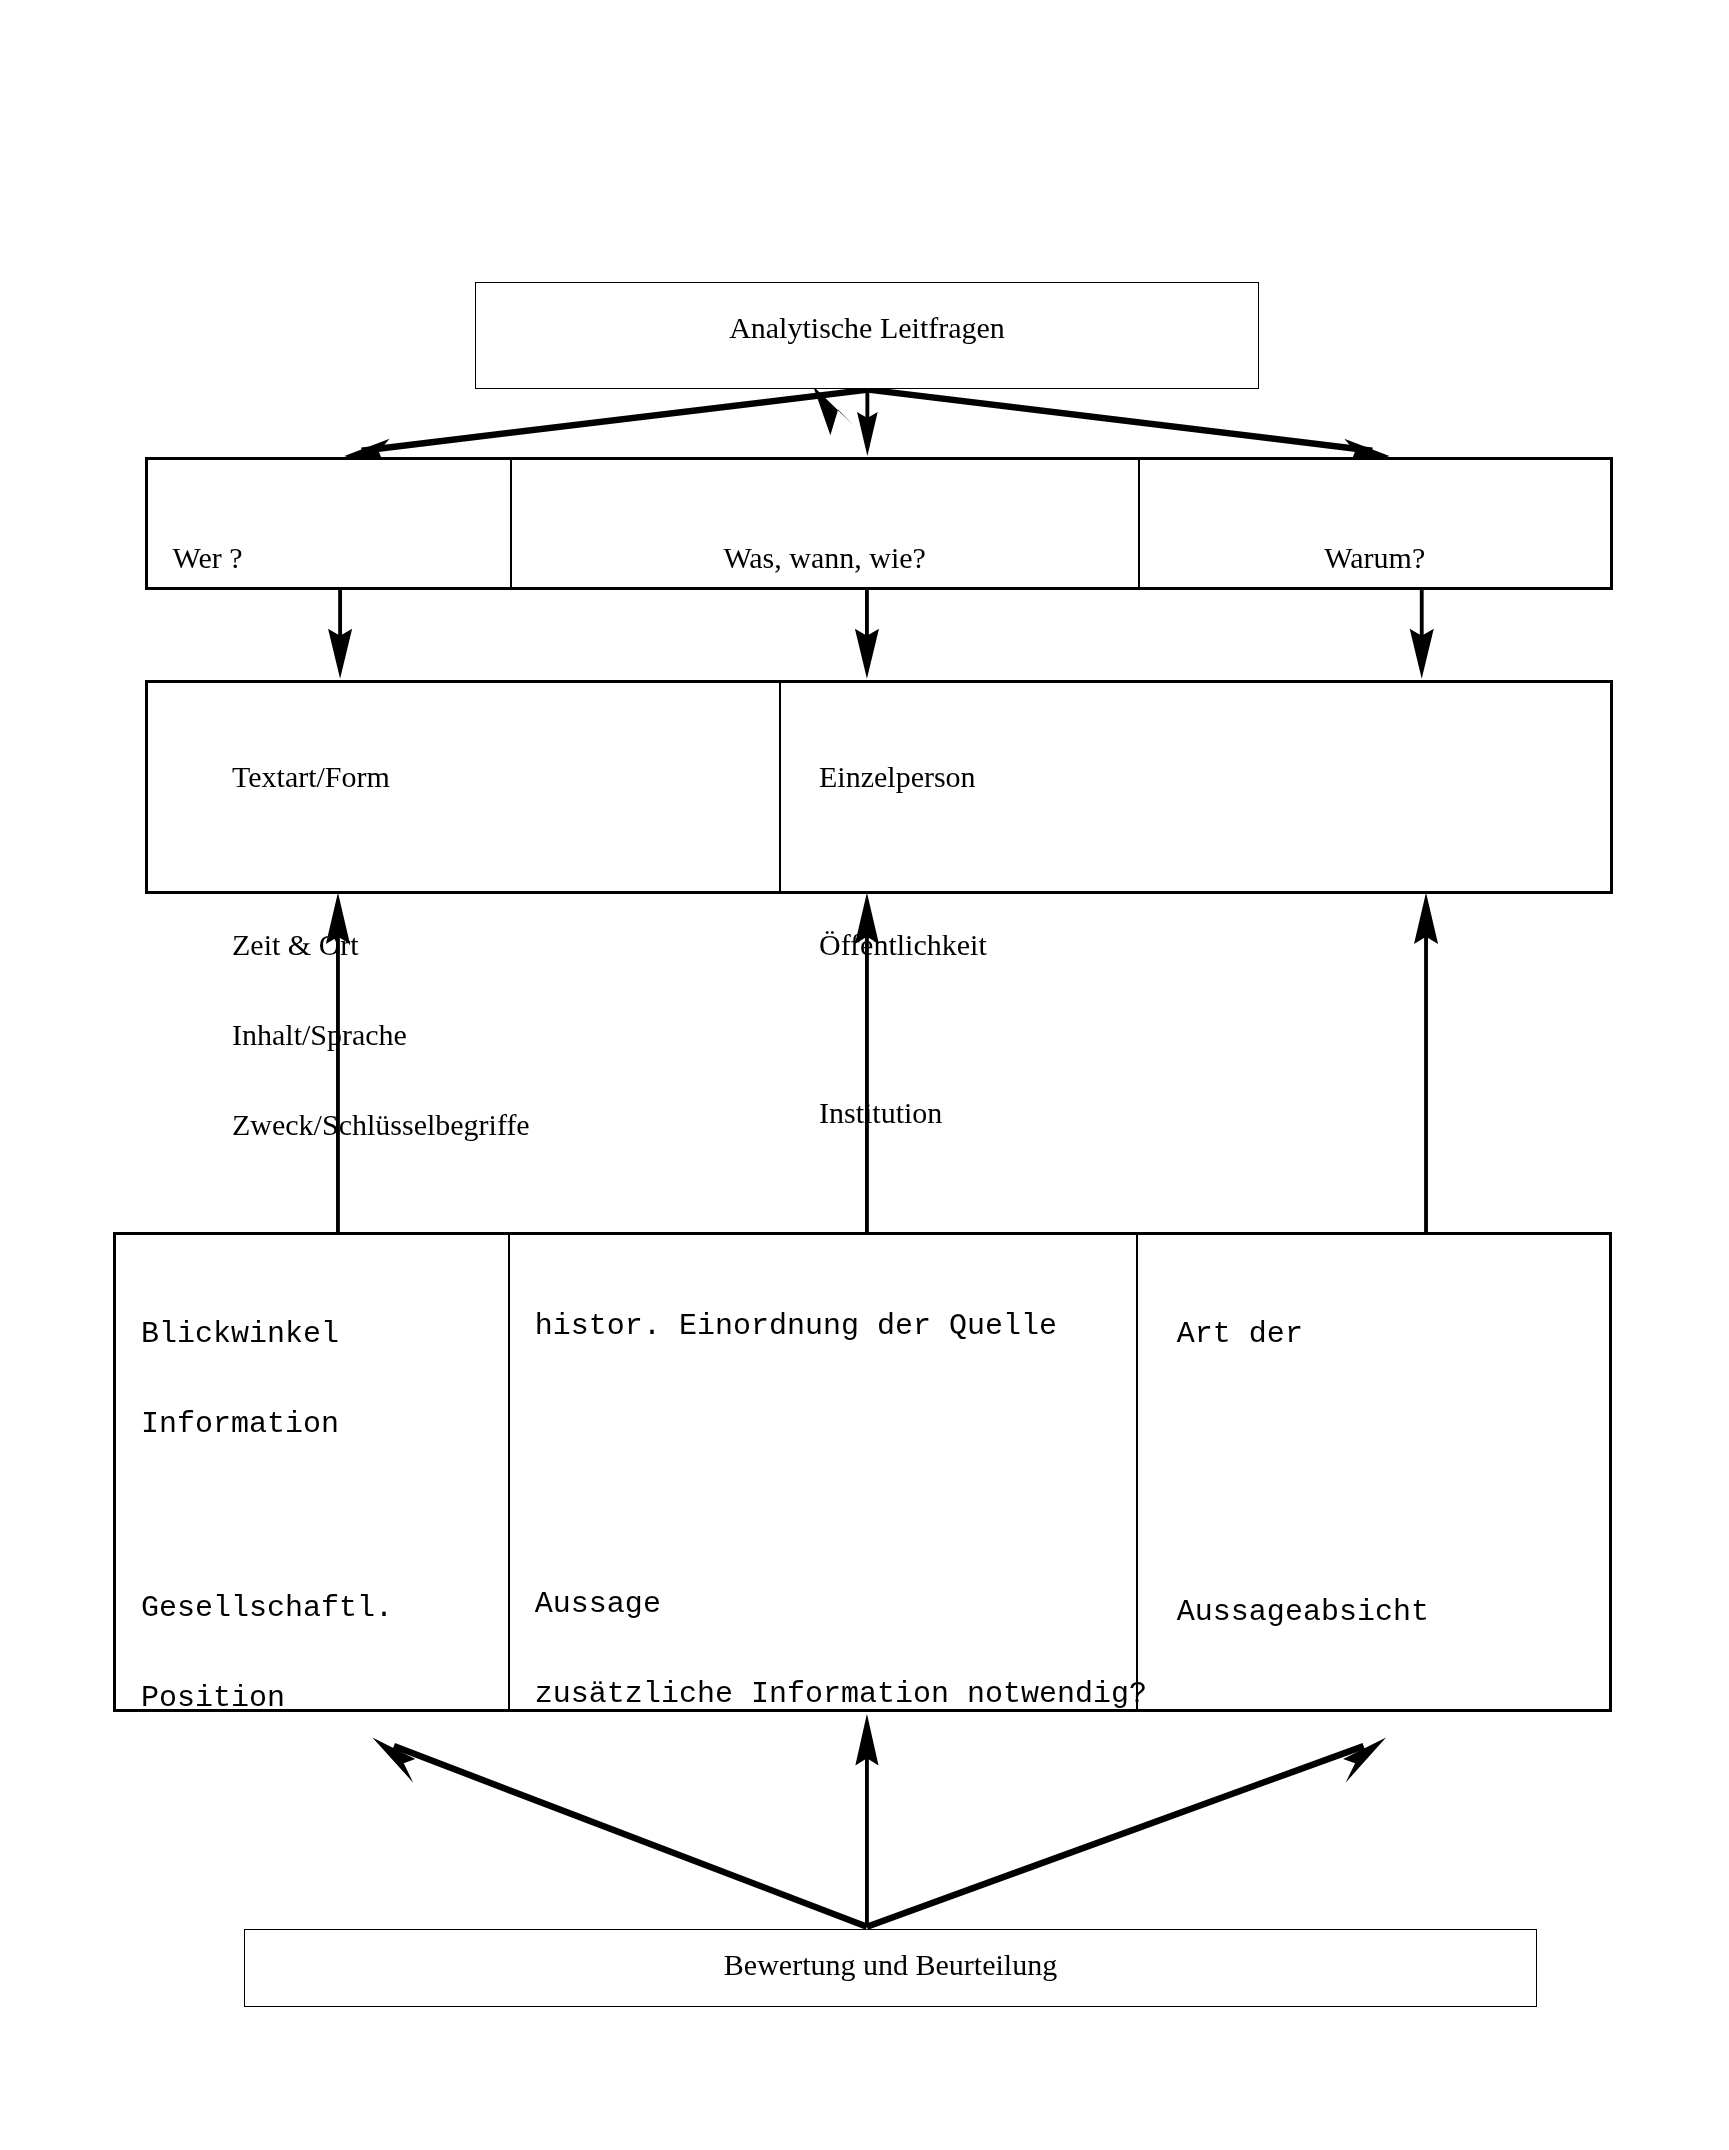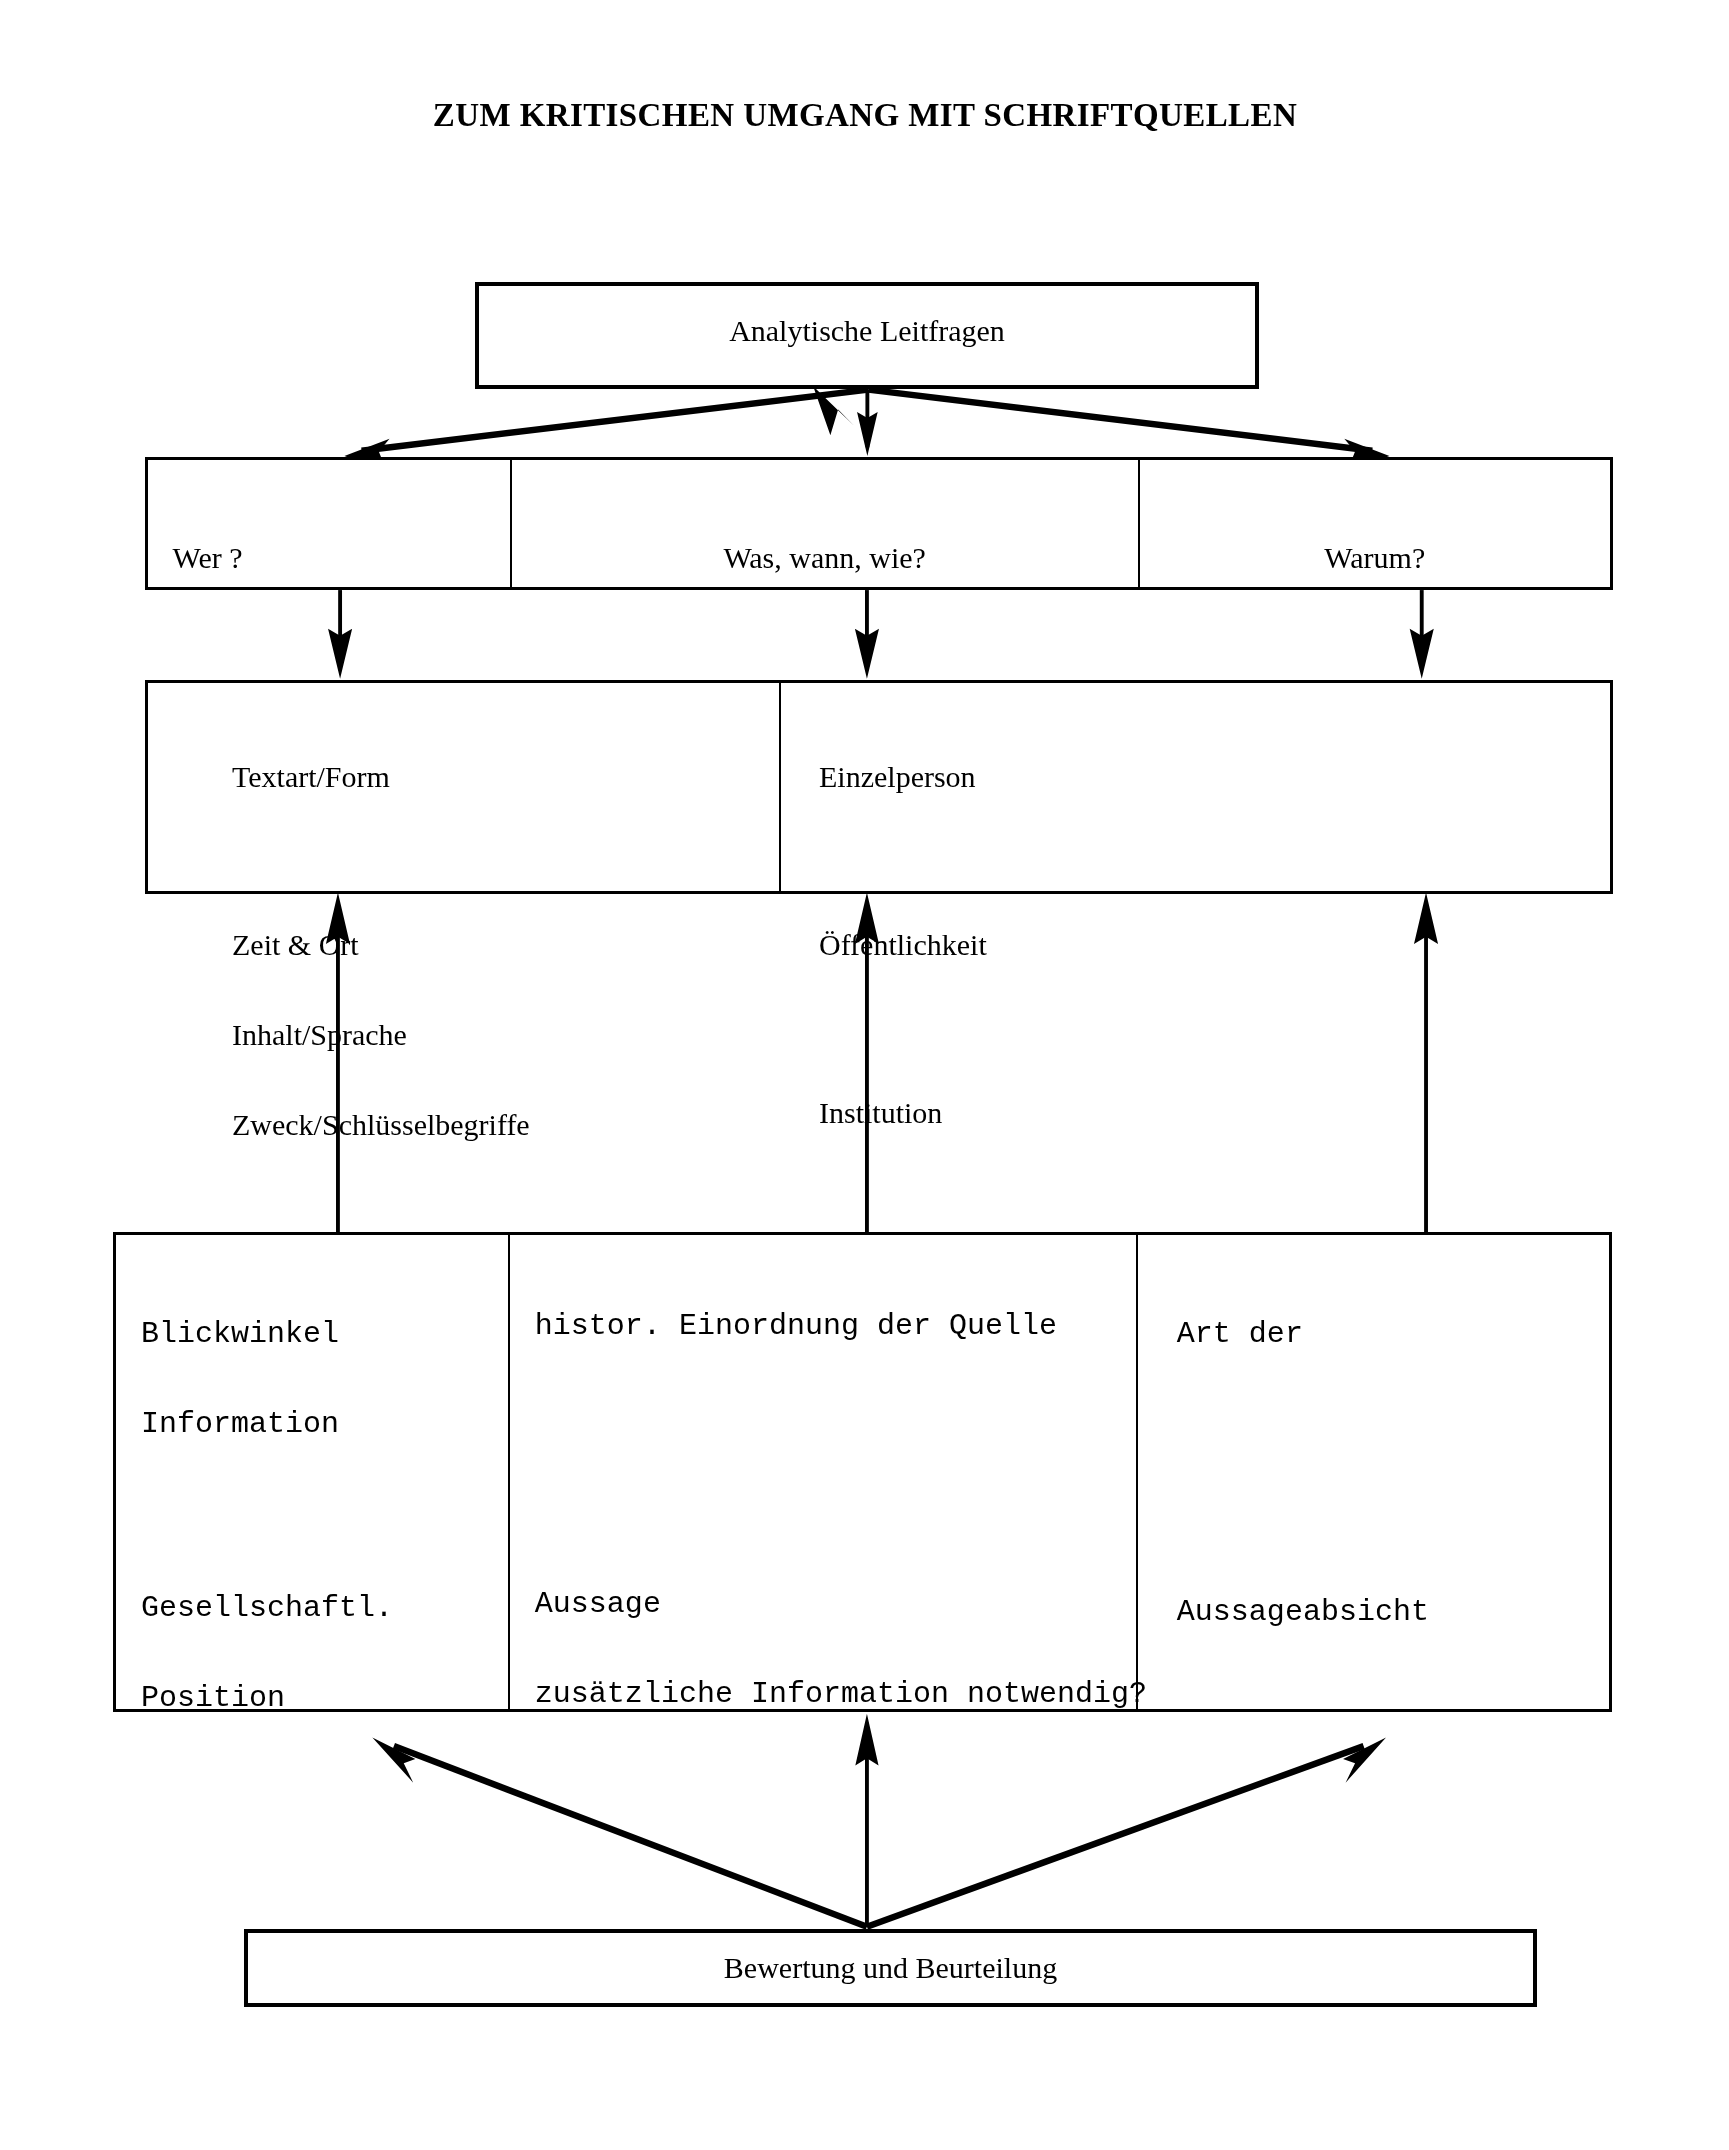--- a/index.html
+++ b/index.html
@@ -26,21 +26,21 @@
     text-align: center;
     font-size: 33px;
     font-weight: bold;
     letter-spacing: 0.4px;
     line-height: 1.1;
   }
 
   
   .box {
     position: absolute;
-    border: 4px solid #000000;
+    border: 1px solid #000000;
     background: #ffffff;
     box-sizing: border-box;
   }
 
   
   #box-top {
     left: 475px;
     top: 282px;
     width: 784px;
     height: 107px;
@@ -146,21 +146,20 @@
     width: 1730px;
     height: 2374px;
     pointer-events: none;
   }
 </style>
 </head>
 <body>
 
 <div id="page">
 
-  <div id="title">ZUM KRITISCHEN UMGANG MIT SCHRIFTQUELLEN</div>
 
   <svg id="connectors" viewBox="0 0 4021 5520" width="1730" height="2374">
     <defs>
       <marker id="ah-down" markerWidth="10" markerHeight="14" refX="5" refY="13" orient="auto" markerUnits="userSpaceOnUse">
         <polygon points="5,14 0,0 5,3 10,0" fill="#000"></polygon>
       </marker>
     </defs>
 
     <g>
       <line x1="2018" y1="906" x2="840" y2="1048" stroke="#000" stroke-width="15"></line>

